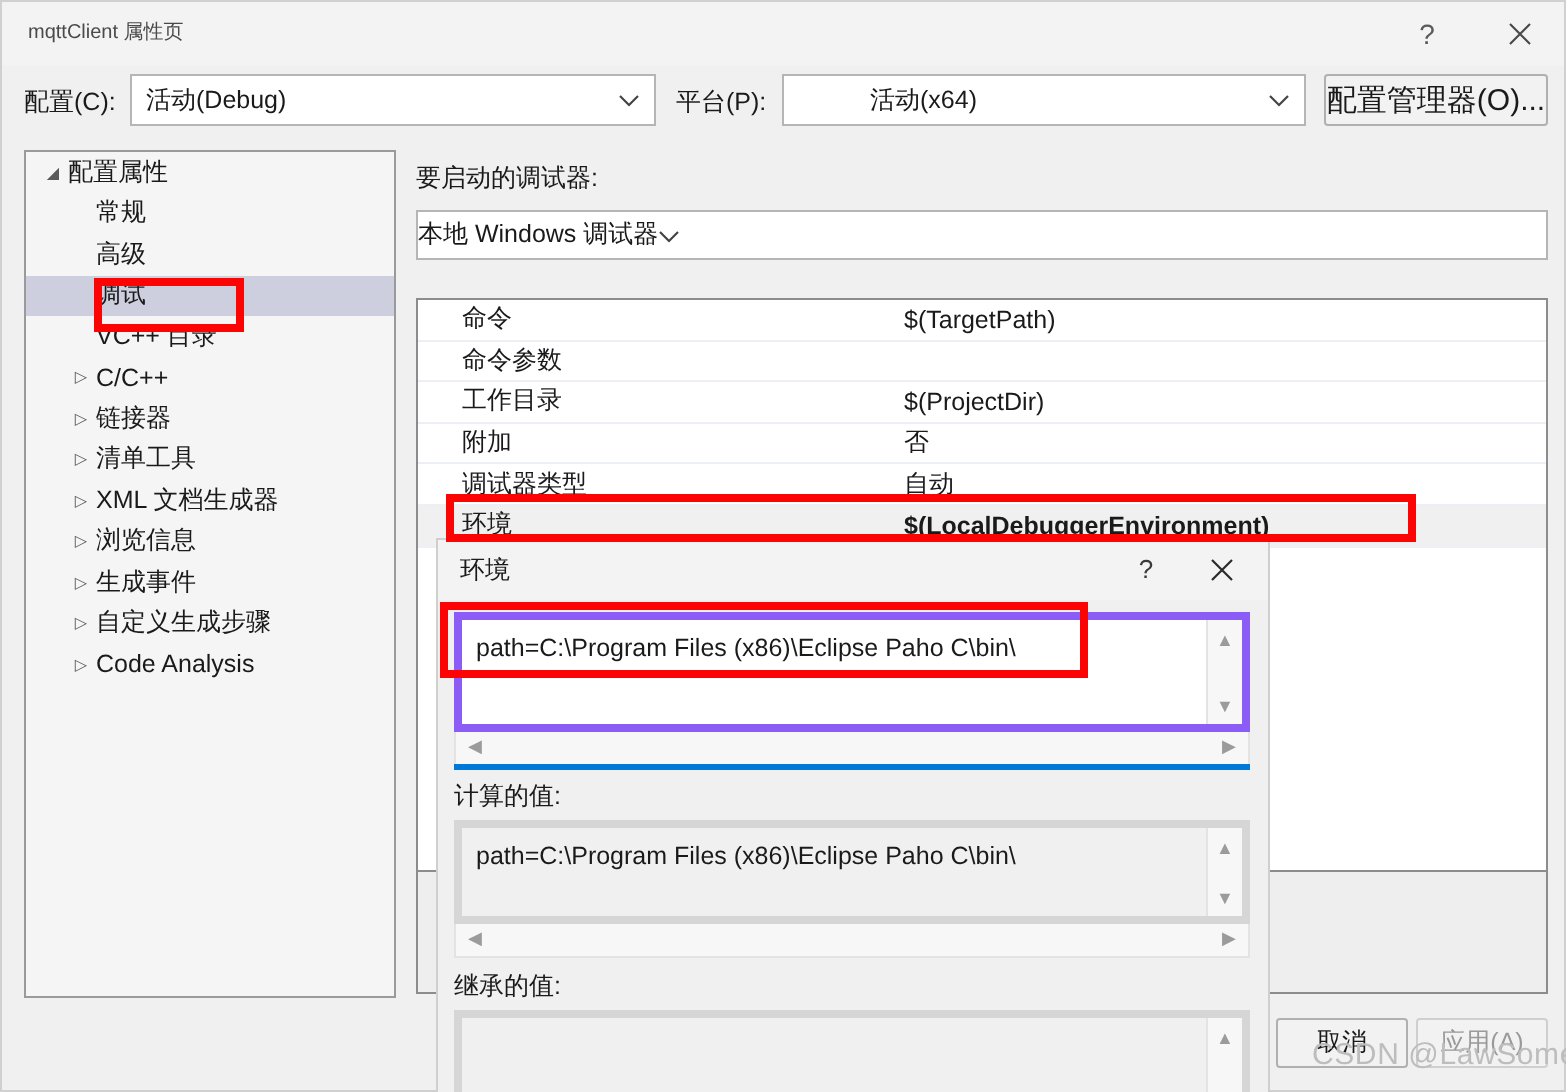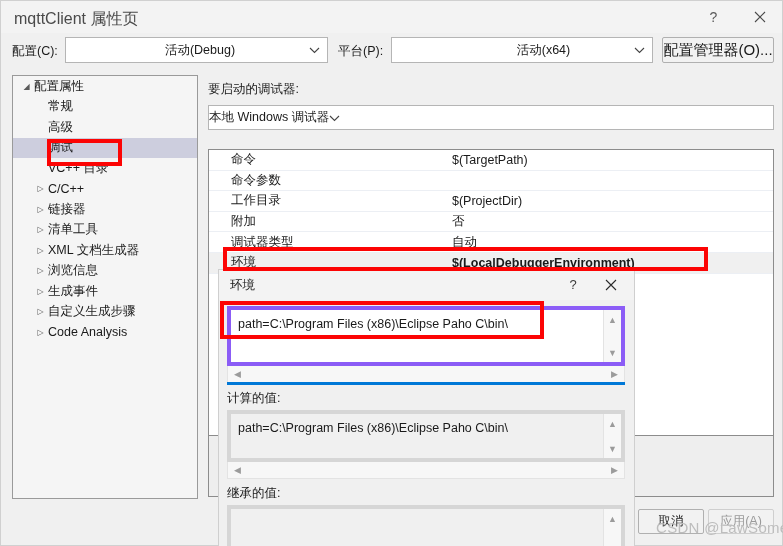--- a/index.html
+++ b/index.html
@@ -23,21 +23,21 @@
   }
 
   
   #titlebar{
     position:absolute;left:0;top:0;width:781px;height:32px;
     background:#f3f3f3;
     box-sizing:border-box;
   }
   #title-text{
     position:absolute;left:13px;top:8px;
-    font-size:16px;color:#4a4a4a;
+    font-size:10px;color:#4a4a4a;
     white-space:nowrap;
   }
   .capbtn{
     position:absolute;top:0;width:45px;height:31px;
     display:flex;align-items:center;justify-content:center;
     color:#5a5a5a;font-size:14px;
   }
   #cap-help{right:46px;}
   #cap-close{right:0px;}
   #cap-close svg{display:block;}
@@ -47,21 +47,21 @@
     position:absolute;left:0;top:33px;width:781px;height:36px;
   }
   .fieldlabel{
     position:absolute;font-size:12.5px;color:#1a1a1a;
     top:9px;white-space:nowrap;
   }
   .combo{
     position:absolute;top:3px;height:26px;
     background:#ffffff;border:1px solid #b5b5b5;
     box-sizing:border-box;
-    display:flex;align-items:center;justify-content:center;
+    display:flex;align-items:center;
   }
   .combo .ctext{
     padding-left:7px;font-size:12.5px;color:#1a1a1a;
     white-space:nowrap;overflow:hidden;
   }
   .combo .carrow{
     position:absolute;right:7px;top:0;height:100%;
     display:flex;align-items:center;color:#444;
   }
   #lbl-config{left:11px;}

